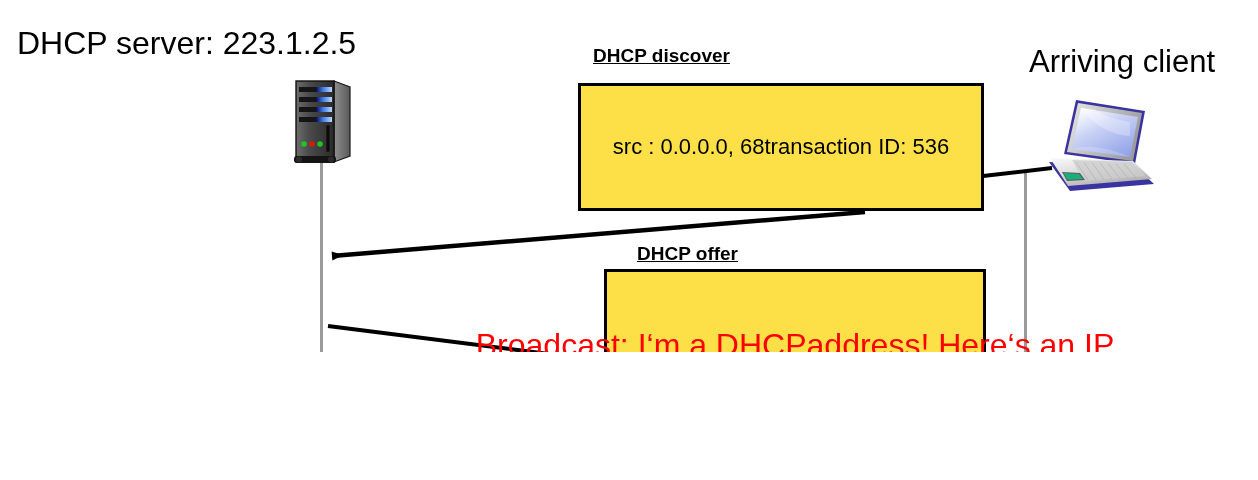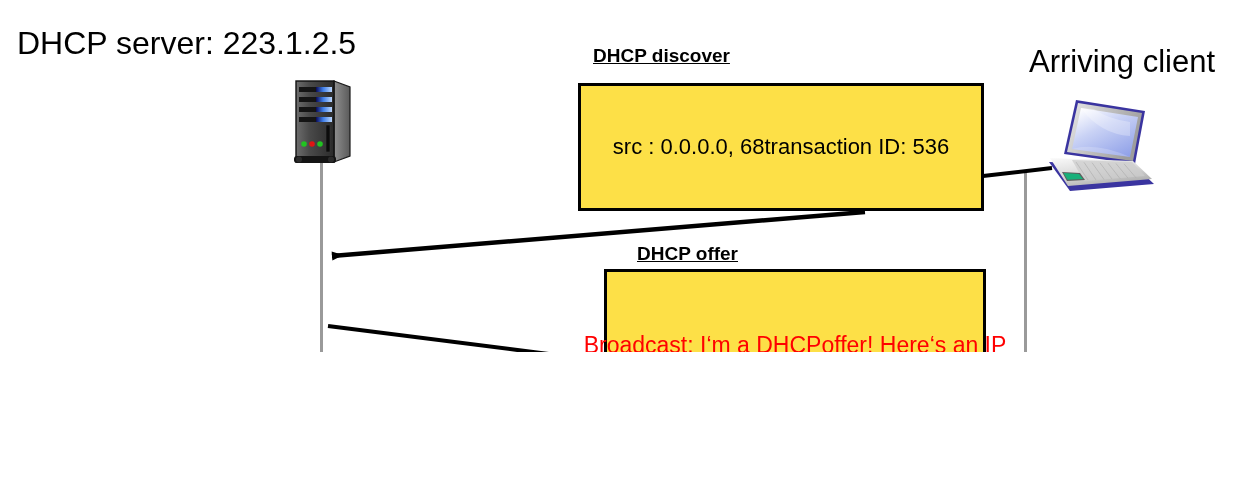--- a/index.html
+++ b/index.html
@@ -70,21 +70,21 @@
     height: 153px;
   }
   .discover-line {
     font-size: 22px;
     line-height: 30px;
     color: #000000;
     white-space: pre;
     text-align: center;
   }
   .offer-line {
-    font-size: 23px;
+    font-size: 32px;
     line-height: 41px;
     color: #ff0000;
     text-align: left;
     white-space: nowrap;
   }
 
   
   .timeline {
     width: 3px;
     background: #9a9a9a;
@@ -230,16 +230,16 @@
 
   <div class="abs msg-box" id="discover-box">
     <div class="discover-line">src : 0.0.0.0, 68</div>
     <div class="discover-line">transaction ID: 536</div>
   </div>
 
   <div class="abs msg-heading heading-offer">DHCP offer</div>
 
   <div class="abs msg-box" id="offer-box">
     <div class="offer-line">Broadcast: I‘m a DHCP</div>
-    <div class="offer-line">offer! Here‘s an IP</div>
+    <div class="offer-line">address! Here‘s an IP</div>
   </div>
 
 </div>
 
 </body></html>

